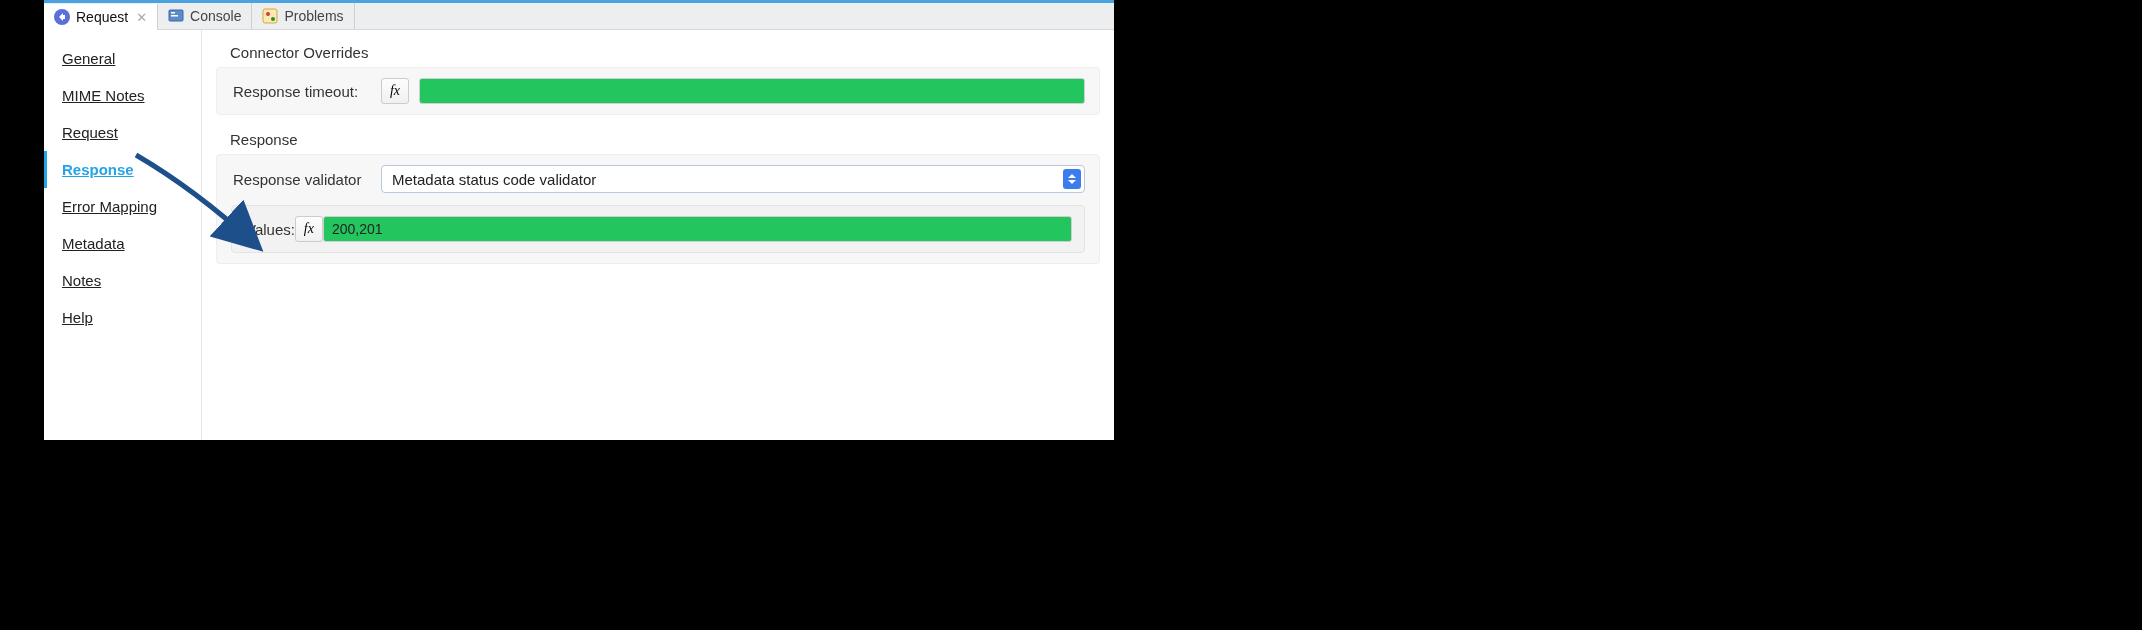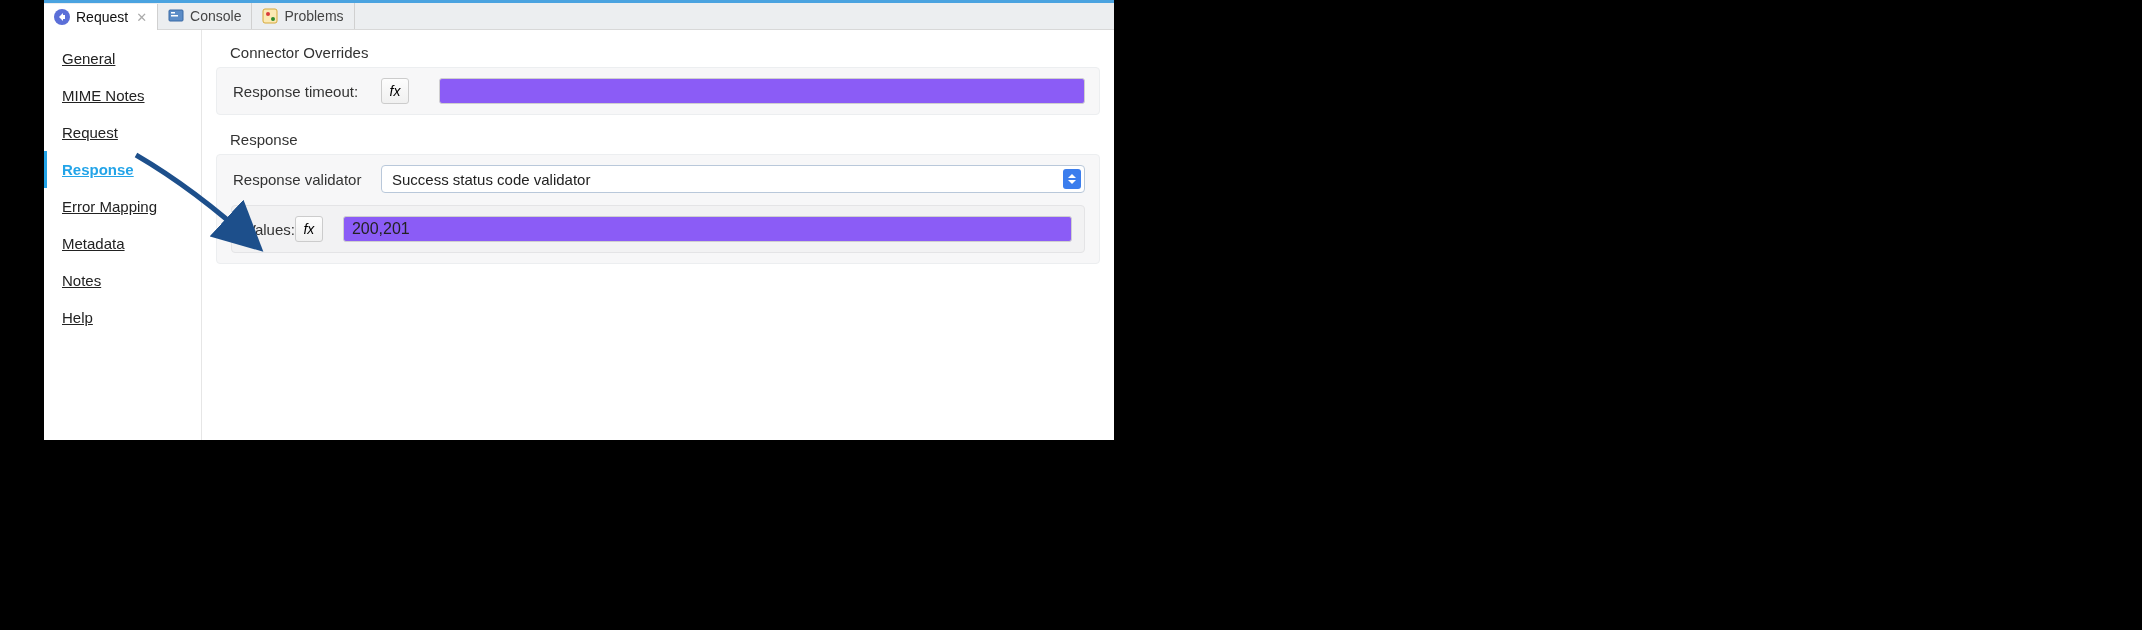--- a/index.html
+++ b/index.html
@@ -131,34 +131,33 @@
   .fx-btn {
     width: 28px;
     height: 26px;
     border: 1px solid #ccc;
     background: linear-gradient(#fdfdfd,#f0f0f0);
     border-radius: 3px;
     display: inline-flex;
     align-items: center;
     justify-content: center;
     font-style: italic;
-    font-family: Liberation Sans, sans-serif;
+    font-family: Liberation Serif, serif;
     font-size: 14px;
     cursor: pointer;
   }
   .text-input {
     flex: 1;
     height: 26px;
     border: 1px solid #cfcfcf;
     border-radius: 3px;
     padding: 2px 8px;
-    font-size: 16px;
-    background: #8b5cf6;
+    font-size: 14px;
+    background: #22c55e;
     color: #222;
-    margin-left: 20px;
   }
   .select-wrap {
     flex: 1;
     position: relative;
   }
   .select {
     width: 100%;
     height: 28px;
     border: 1px solid #b9c8da;
     border-radius: 4px;
@@ -282,21 +281,21 @@
         </div>
       </div>
 
       <div class="section">
         <div class="section-title">Response</div>
         <div class="section-body">
           <div class="row">
             <span class="row-label">Response validator</span>
             <div class="select-wrap">
               <button class="select">
-                <span>Success status code validator</span>
+                <span>Metadata status code validator</span>
               </button>
               <span class="select-caret"></span>
             </div>
           </div>
           <div class="inner-block">
             <span class="row-label" style="min-width:auto;">Values:</span>
             <button class="fx-btn">
                 <span><i>f</i>x</span>
               </button>
             <input class="text-input" type="text" value="200,201" style="">

